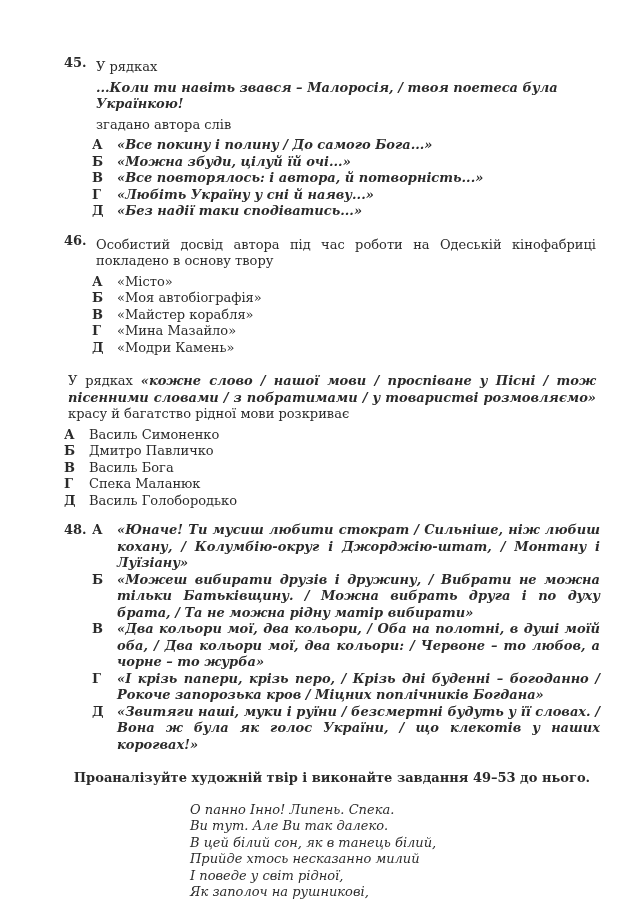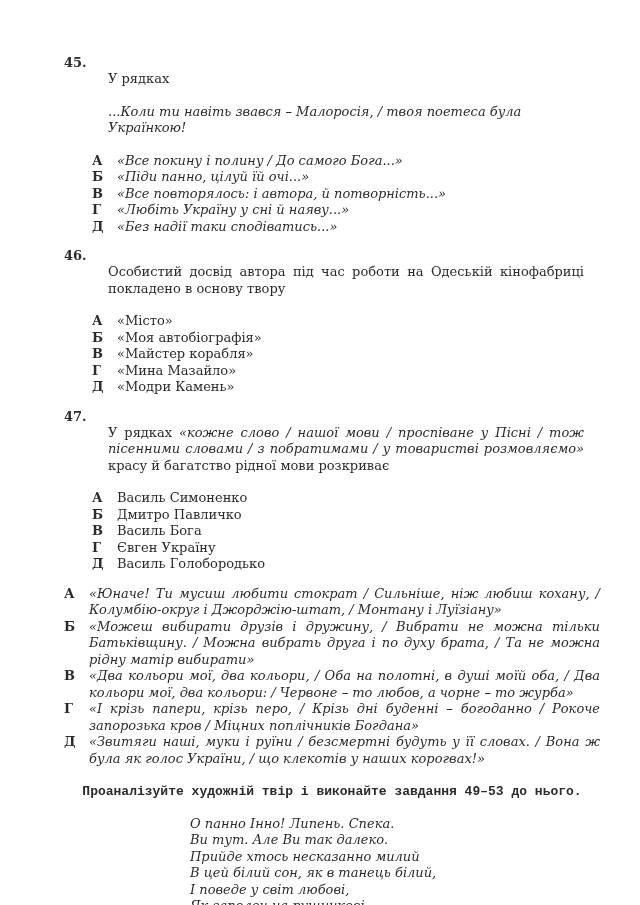--- a/index.html
+++ b/index.html
@@ -12,52 +12,52 @@
     overflow: hidden;
   }
   .page {
     box-sizing: border-box;
     width: 640px; height: 721px;
     padding: 55px 40px 0 64px;
   }
   .question { display: flex; margin-bottom: 13px; }
   .qnum { width: 28px; flex: none; font-weight: bold; }
   .qbody { flex: 1; min-width: 0; }
-  .qbody p { margin: 16px; }
+  .qbody p { margin: 4px; }
   .just { text-align: justify; }
-  .quote { font-style: italic; font-weight: normal; }
+  .quote { font-style: italic; font-weight: bold; }
   .option { display: flex; }
   .letter { width: 25px; flex: none; font-weight: bold; }
   .opt-text { flex: 1; min-width: 0; }
   .instruction {
     font-weight: bold;
     text-align: center;
     margin: 17px 0 15px 0;
-    font-family: Liberation Mono, monospace;
   }
   .poem { margin-left: 126px; }
   .poem-line { font-style: italic; font-weight: normal; }
 </style>
 </head>
 <body>
 
 <div class="page">
 
   <div class="question">
     <div class="qnum">45.</div>
     <div class="qbody">
       <p>У рядках</p>
       <p class="quote">...Коли ти навіть звався – Малоросія, / твоя поетеса була Українкою!</p>
+      <p>згадано автора слів</p>
       <div class="option">
         <span class="letter">А</span>
         <span class="opt-text quote">«Все покину і полину / До самого Бога...»</span>
       </div>
       <div class="option">
         <span class="letter">Б</span>
-        <span class="opt-text quote">«Піди панно, цілуй їй очі...»</span>
+        <span class="opt-text quote">«Можна збуди, цілуй їй очі...»</span>
       </div>
       <div class="option">
         <span class="letter">В</span>
         <span class="opt-text quote">«Все повторялось: і автора, й потворність...»</span>
       </div>
       <div class="option">
         <span class="letter">Г</span>
         <span class="opt-text quote">«Любіть Україну у сні й наяву...»</span>
       </div>
       <div class="option">
@@ -88,47 +88,47 @@
         <span class="opt-text">«Мина Мазайло»</span>
       </div>
       <div class="option">
         <span class="letter">Д</span>
         <span class="opt-text">«Модри Камень»</span>
       </div>
     </div>
   </div>
 
   <div class="question">
-    <div class="qnum">47.</div>
     <div class="qbody">
       <p class="just"><span>У рядках </span><span class="quote">«кожне слово / нашої мови / проспіване у Пісні / тож пісенними словами / з побратимами / у товаристві розмовляємо»</span><span> красу й багатство рідної мови розкриває</span></p>
       <div class="option">
         <span class="letter">А</span>
         <span class="opt-text">Василь Симоненко</span>
       </div>
       <div class="option">
         <span class="letter">Б</span>
         <span class="opt-text">Дмитро Павличко</span>
       </div>
       <div class="option">
         <span class="letter">В</span>
         <span class="opt-text">Василь Бога</span>
       </div>
       <div class="option">
         <span class="letter">Г</span>
-        <span class="opt-text">Євген Україну</span>
+        <span class="opt-text">Спека Маланюк</span>
       </div>
       <div class="option">
         <span class="letter">Д</span>
         <span class="opt-text">Василь Голобородько</span>
       </div>
     </div>
   </div>
 
   <div class="question">
+    <div class="qnum">48.</div>
     <div class="qbody">
       <div class="option">
         <span class="letter">А</span>
         <span class="opt-text quote just">«Юначе! Ти мусиш любити стократ / Сильніше, ніж любиш кохану, / Колумбію-округ і Джорджію-штат, / Монтану і Луїзіану»</span>
       </div>
       <div class="option">
         <span class="letter">Б</span>
         <span class="opt-text quote just">«Можеш вибирати друзів і дружину, / Вибрати не можна тільки Батьківщину. / Можна вибрать друга і по духу брата, / Та не можна рідну матір вибирати»</span>
       </div>
       <div class="option">
@@ -144,20 +144,20 @@
         <span class="opt-text quote just">«Звитяги наші, муки і руїни / безсмертні будуть у її словах. / Вона ж була як голос України, / що клекотів у наших корогвах!»</span>
       </div>
     </div>
   </div>
 
   <div class="instruction">Проаналізуйте художній твір і виконайте завдання 49–53 до нього.</div>
 
   <div class="poem">
     <div class="poem-line">О панно Інно! Липень. Спека.</div>
     <div class="poem-line">Ви тут. Але Ви так далеко.</div>
+    <div class="poem-line">В цей білий сон, як в танець білий,</div>
     <div class="poem-line">Прийде хтось несказанно милий</div>
-    <div class="poem-line">В цей білий сон, як в танець білий,</div>
-    <div class="poem-line">І поведе у світ любові,</div>
+    <div class="poem-line">І поведе у світ рідної,</div>
     <div class="poem-line">Як заполоч на рушникові,</div>
 
   </div>
 
 </div>
 
 </body></html>

